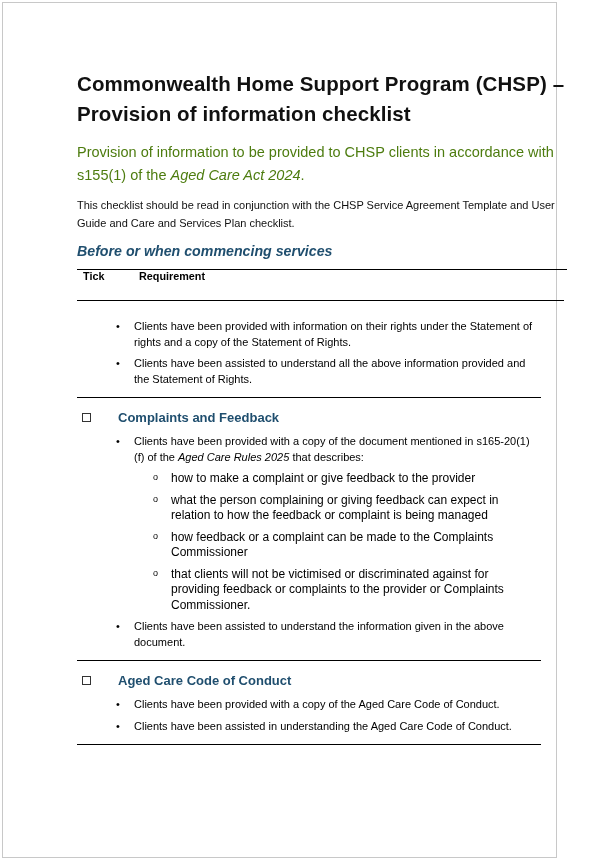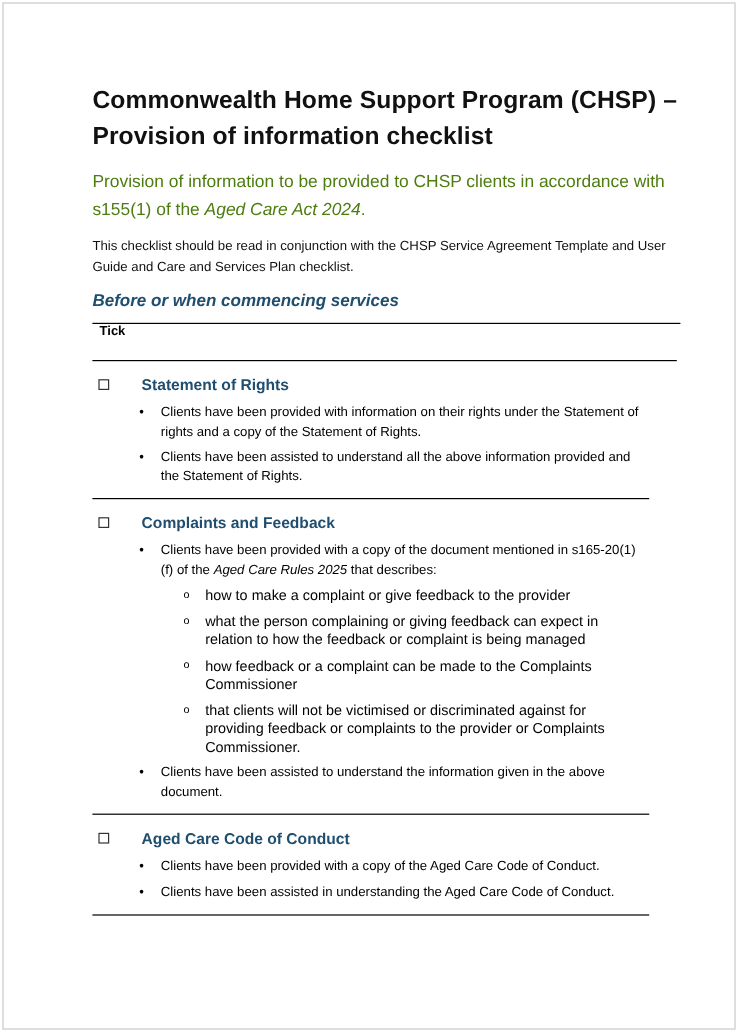--- a/index.html
+++ b/index.html
@@ -1,18 +1,18 @@
 <!DOCTYPE html>
 <html><head>
   <meta charset="utf-8">
   <style>
     html, body { margin: 0; padding: 0; background: #ffffff; }
     body { width: 613px; height: 862px; position: relative; overflow: hidden; font-family: "Liberation Sans", sans-serif; color: #000; }
     .page {
-      position: absolute; left: 2px; top: 2px; width: 611px; height: 856px;
+      position: absolute; left: 2px; top: 2px; width: 555px; height: 856px;
       border: 1px solid #c8c8c8; background: #fff; box-sizing: border-box;
     }
     .content { position: absolute; left: 74px; top: 66px; width: 490px; }
     h1 {
       margin: 0; font-size: 20.5px; line-height: 30px; font-weight: bold; color: #111;
       letter-spacing: 0.1px;
     }
     .intro { margin: 12px 0 0 0; font-size: 14.5px; line-height: 23px; color: #4d7c0f; }
     .note { margin: 9px 0 0 0; font-size: 11px; line-height: 18px; color: #111; }
     h2 {
@@ -47,27 +47,24 @@
 <div class="page">
   <div class="content">
     <h1>Commonwealth Home Support Program (CHSP) – Provision of information checklist</h1>
     <p class="intro"><span>Provision of information to be provided to CHSP clients in accordance with s155(1) of the </span><i>Aged Care Act 2024</i><span>.</span></p>
     <p class="note">This checklist should be read in conjunction with the CHSP Service Agreement Template and User Guide and Care and Services Plan checklist.</p>
     <h2>Before or when commencing services</h2>
 
     <div class="table-top"></div>
     <div class="thead">
       <div class="th-tick">Tick</div>
+      <div class="th-req">Requirement</div>
     </div>
 
     <div class="section" style="padding-top:10px;">
-      <div class="sec-head">
-        <div class="checkbox"></div>
-        <div class="sec-title">Statement of Rights</div>
-      </div>
       <ul class="lvl1 last">
         <li>Clients have been provided with information on their rights under the Statement of rights and a copy of the Statement of Rights.</li>
         <li>Clients have been assisted to understand all the above information provided and the Statement of Rights.</li>
       </ul>
     </div>
 
     <div class="section">
       <div class="sec-head">
         <div class="checkbox"></div>
         <div class="sec-title">Complaints and Feedback</div>

